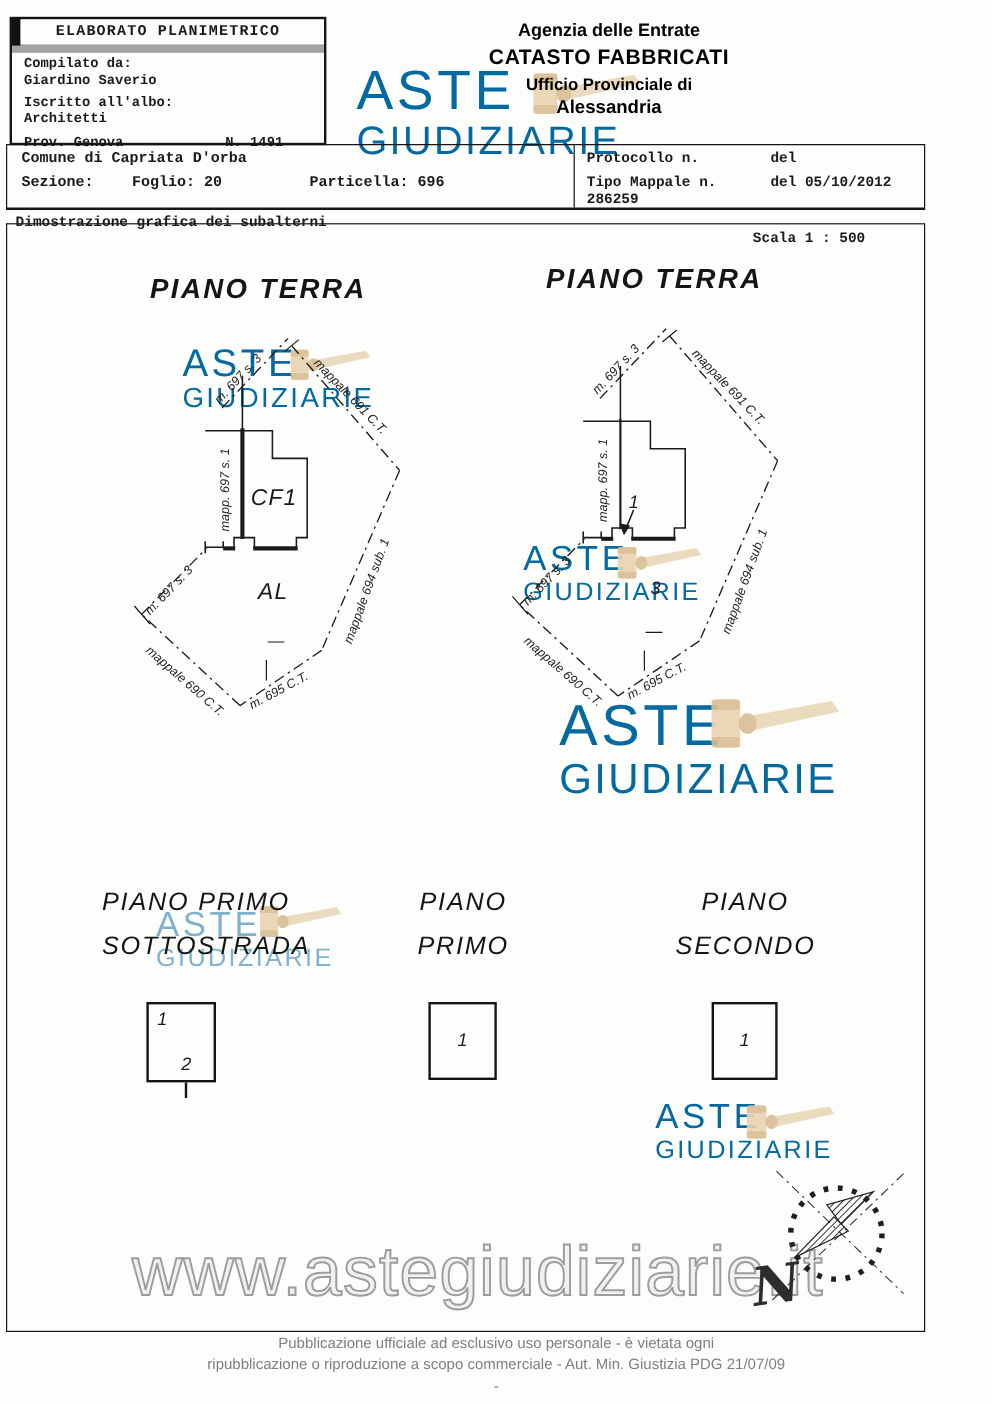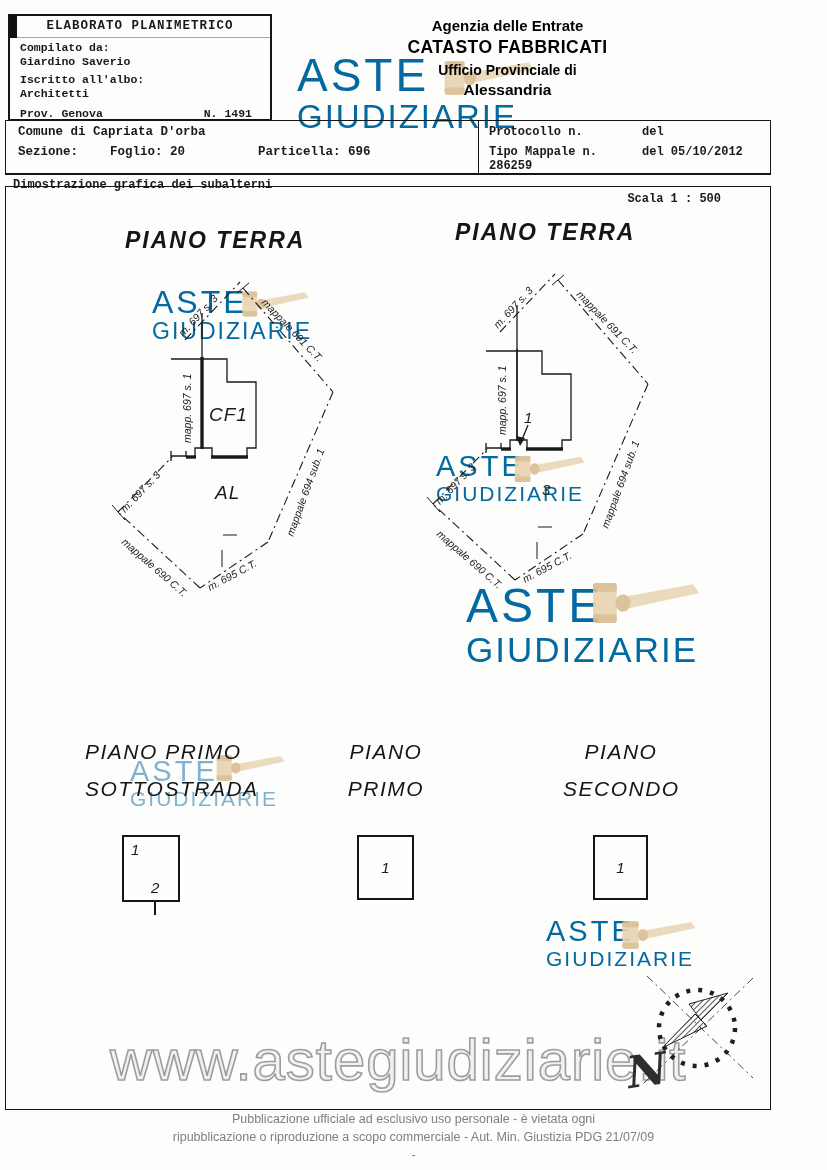--- a/index.html
+++ b/index.html
@@ -2,24 +2,24 @@
 <html><head>
 <meta charset="utf-8">
 <style>
   html,body{margin:0;padding:0;background:#fff;}
   .page{position:relative;width:827px;height:1170px;background:#fdfdfc;overflow:hidden;
         font-family:"Liberation Mono","DejaVu Sans Mono",monospace;color:#1a1a1a;}
   .abs{position:absolute;}
 
   
   .hdr-box{left:8px;top:14px;width:260px;height:103px;border:2px solid #151515;background:#fdfdfc;z-index:2;}
-  .hdr-title{position:relative;height:21px;border-bottom:1px solid #a3a3a3;
+  .hdr-title{position:relative;height:21px;border-bottom:7px solid #a3a3a3;
              font-weight:700;font-size:12.5px;letter-spacing:1px;text-align:center;line-height:21px;}
   .hdr-bar{position:absolute;left:0;top:-1px;bottom:-1px;width:7px;background:#111;}
-  .hdr-fields{padding:3px 4px 0 10px;font-size:11.5px;font-weight:700;line-height:13.5px;}
+  .hdr-fields{padding:3px 20px 0 10px;font-size:11.5px;font-weight:700;line-height:13.5px;}
   .hdr-fields .gap{height:5px;}
   .prov-row{display:flex;margin-top:7px;}
   .prov-row .num{margin-left:auto;padding-right:14px;}
 
   
   .agency{left:400px;top:16px;width:215px;text-align:center;z-index:2;
           font-family:"Liberation Sans","DejaVu Sans",sans-serif;font-weight:700;color:#000000;}
   .agency .a1{font-size:15px;line-height:20px;}
   .agency .a2{font-size:17.5px;letter-spacing:.5px;line-height:22px;}
   .agency .a3{font-size:14px;line-height:20px;margin-top:2px;}

